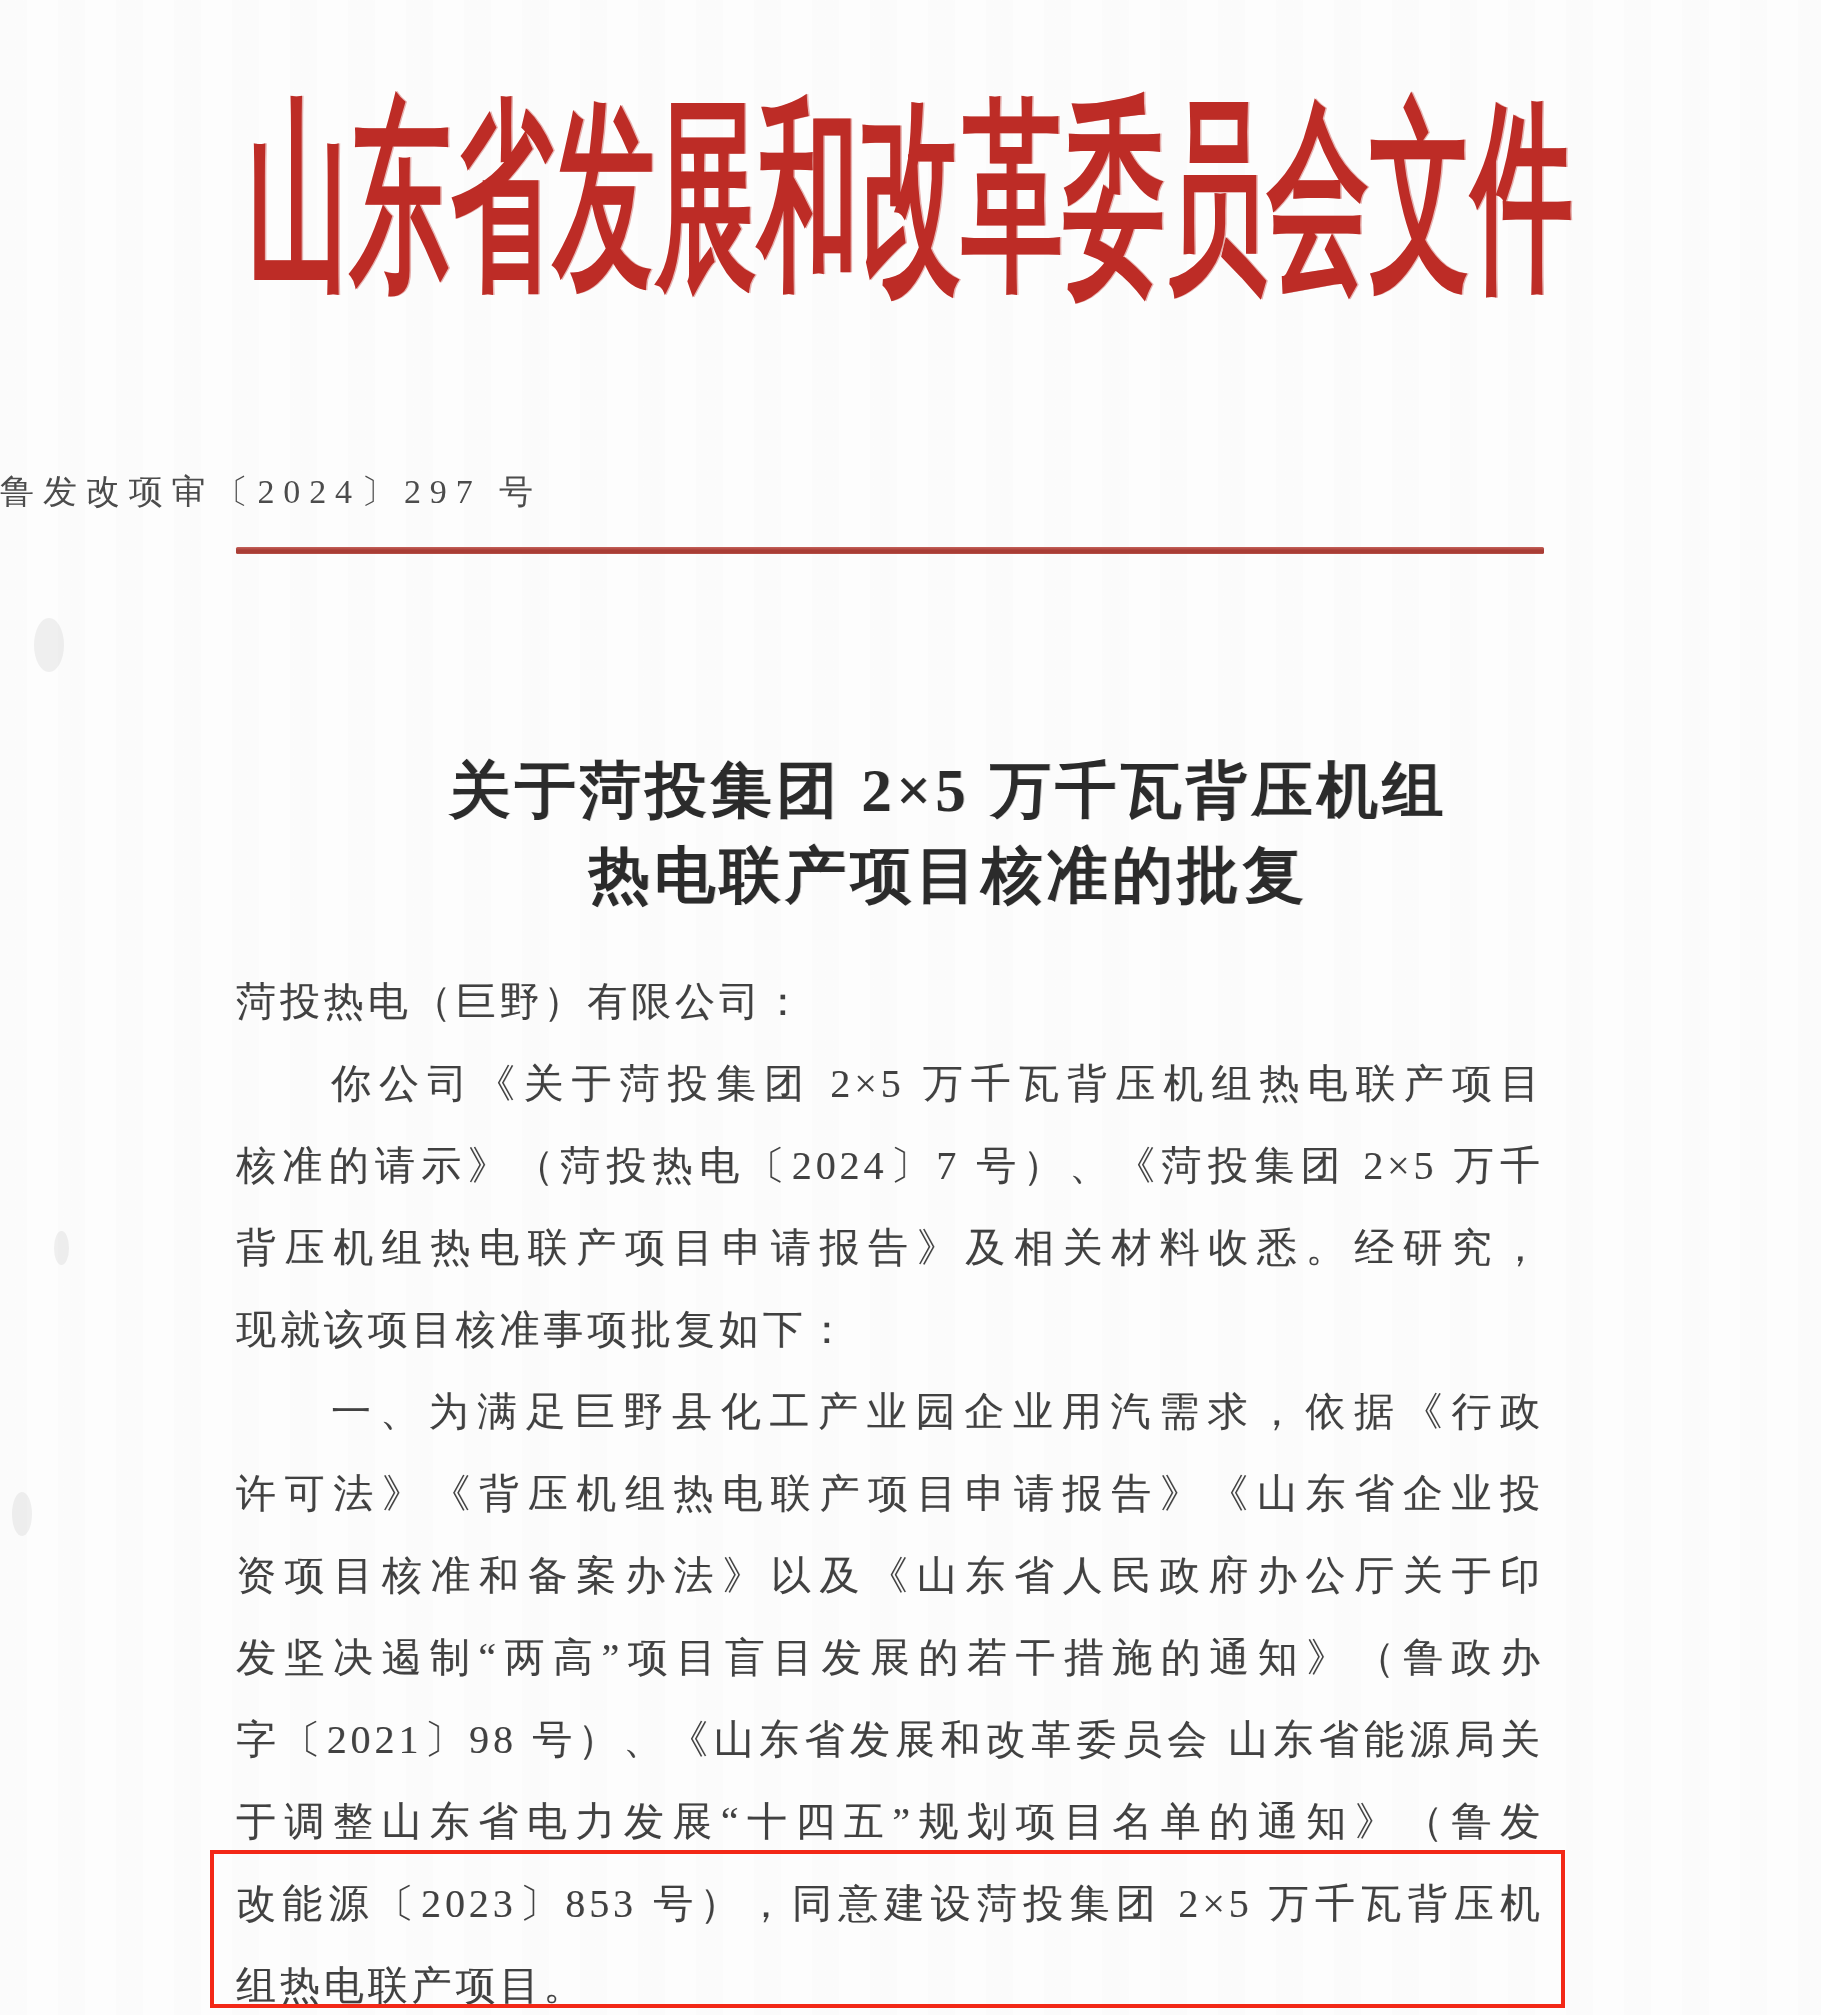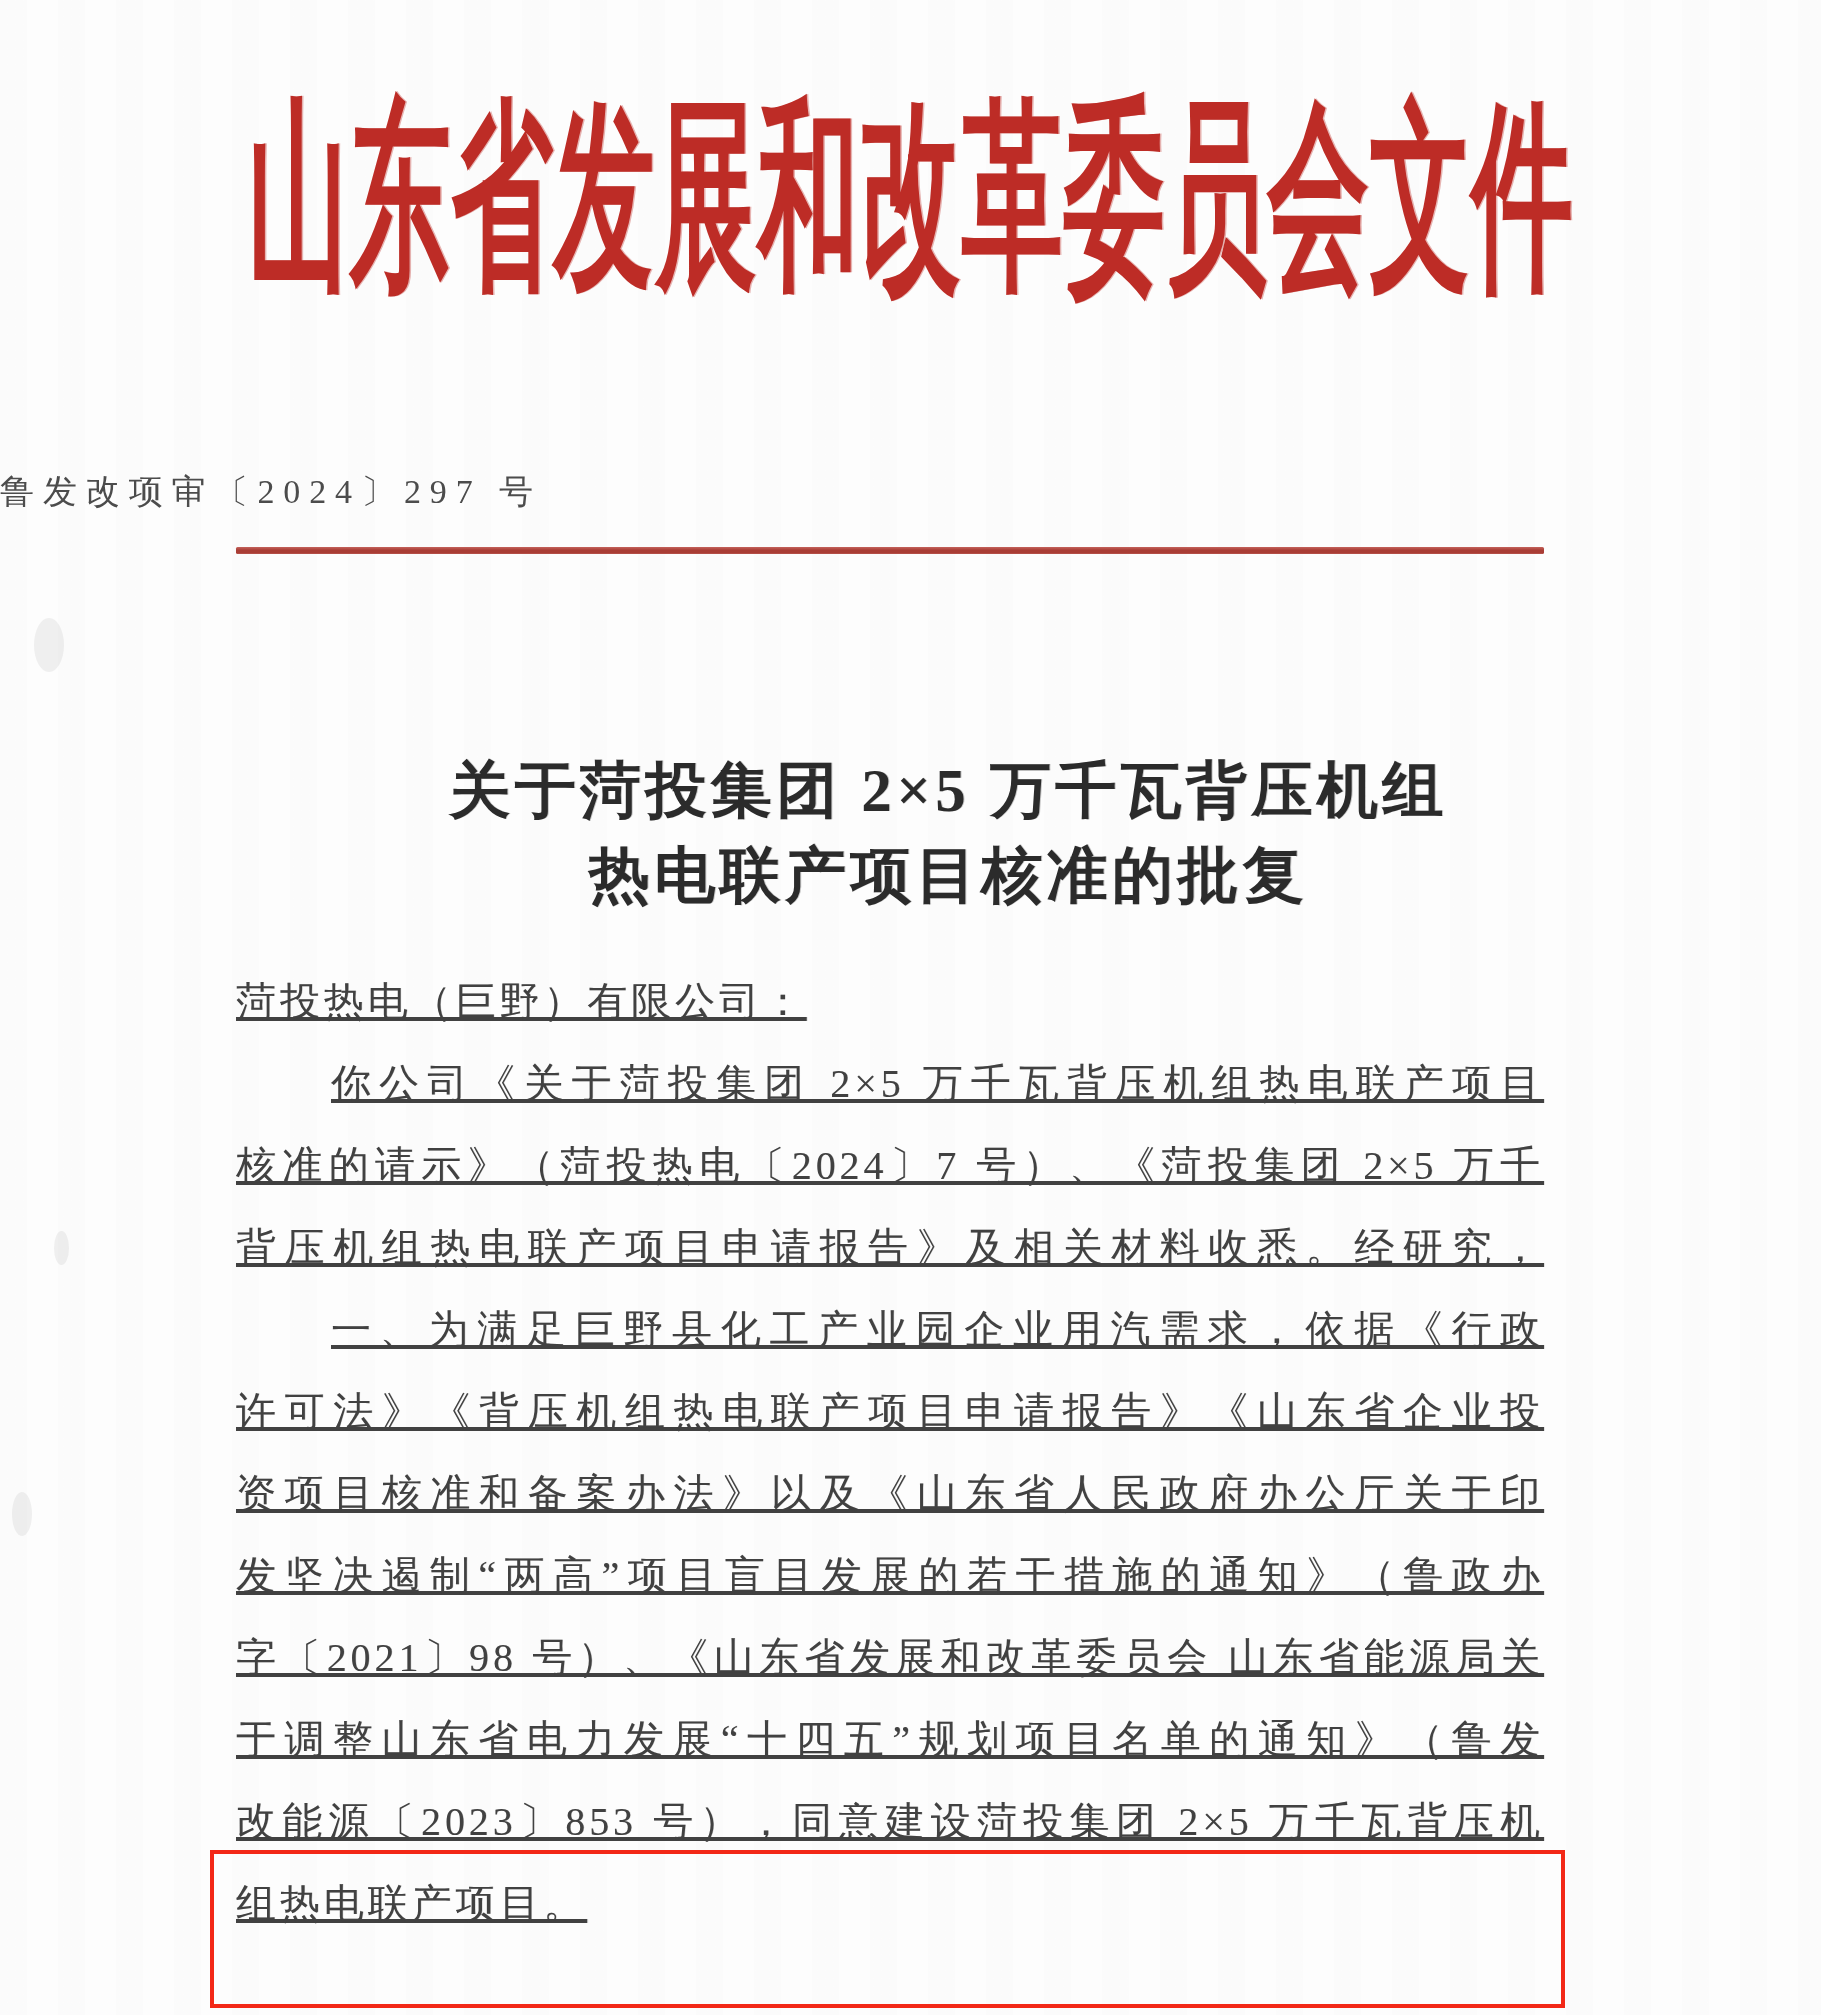--- a/index.html
+++ b/index.html
@@ -87,21 +87,20 @@
     width: 1308px;
     color: #414141;
     font-size: 40px;
     letter-spacing: 3.9px;
   }
   .body-line {
     height: 82px;
     line-height: 82px;
     white-space: nowrap;
     text-shadow: 0.5px 0 0 rgba(65,65,65,0.28);
-    text-decoration: underline;
   }
   .body-line.justify {
     white-space: normal;
     text-align: justify;
     text-align-last: justify;
     word-break: keep-all;
   }
   .body-line.indent {
     padding-left: 95px;
   }
@@ -143,20 +142,21 @@
   <div class="doc-title">
     <div>关于菏投集团 2×5 万千瓦背压机组</div>
     <div>热电联产项目核准的批复</div>
   </div>
 
   <div class="body-block">
     <div class="body-line">菏投热电（巨野）有限公司：</div>
     <div class="body-line justify indent">你公司《关于菏投集团 2×5 万千瓦背压机组热电联产项目</div>
     <div class="body-line justify">核准的请示》（菏投热电〔2024〕7 号）、《菏投集团 2×5 万千</div>
     <div class="body-line justify">背压机组热电联产项目申请报告》及相关材料收悉。经研究，</div>
+    <div class="body-line">现就该项目核准事项批复如下：</div>
     <div class="body-line justify indent">一、为满足巨野县化工产业园企业用汽需求，依据《行政</div>
     <div class="body-line justify">许可法》《背压机组热电联产项目申请报告》《山东省企业投</div>
     <div class="body-line justify">资项目核准和备案办法》以及《山东省人民政府办公厅关于印</div>
     <div class="body-line justify">发坚决遏制“两高”项目盲目发展的若干措施的通知》（鲁政办</div>
     <div class="body-line justify">字〔2021〕98 号）、《山东省发展和改革委员会 山东省能源局关</div>
     <div class="body-line justify">于调整山东省电力发展“十四五”规划项目名单的通知》（鲁发</div>
     <div class="body-line justify">改能源〔2023〕853 号），同意建设菏投集团 2×5 万千瓦背压机</div>
     <div class="body-line">组热电联产项目。</div>
   </div>
 

